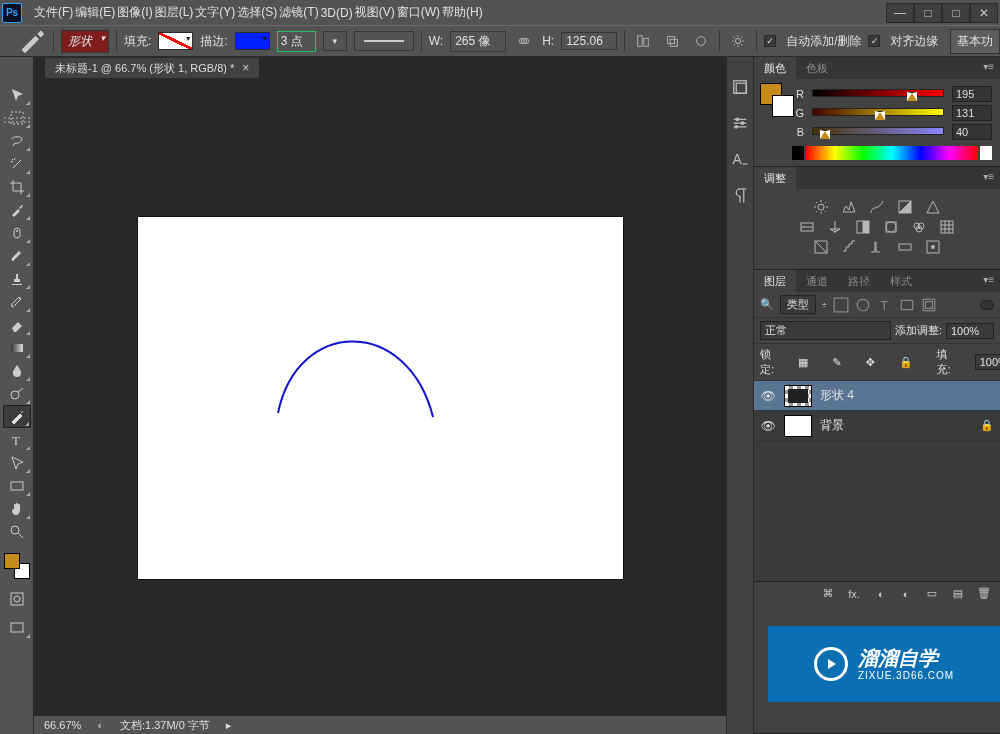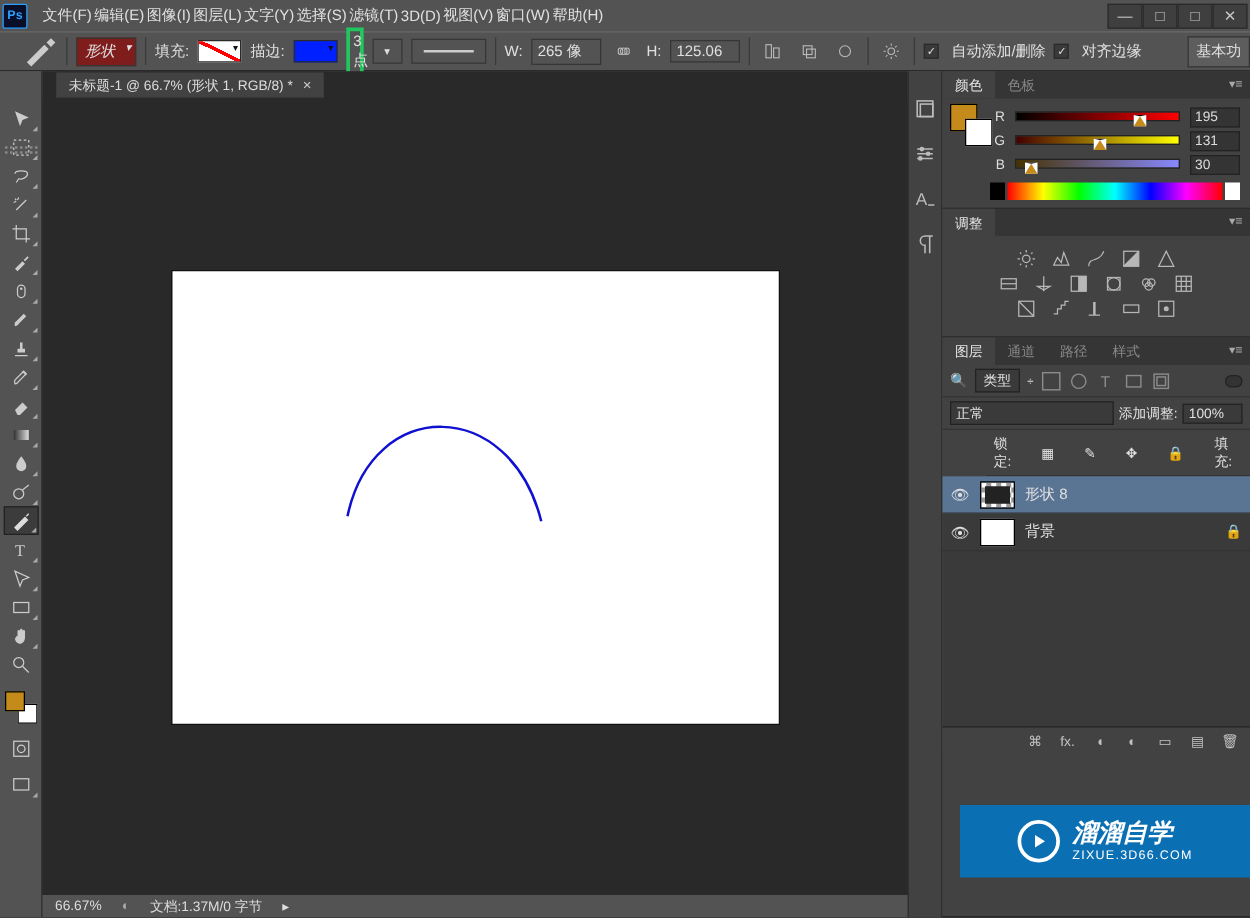--- a/index.html
+++ b/index.html
@@ -77,21 +77,21 @@
   .opt-dd::after { content:"▾"; position:absolute; right:3px; top:2px; font-size:9px;}
   .swatch-fill {
     width:35px; height:18px; border:1px solid #2a2a2a; position: relative; background: #fff;
   }
   .swatch-fill.noFill::after {
     content:""; position:absolute; left:0; top:0; right:0; bottom:0;
     background: linear-gradient(to top right, transparent 45%, red 45%, red 55%, transparent 55%);
   }
   .swatch-fill::before{content:"▾";position:absolute;right:2px;top:1px;font-size:8px;color:#111;}
   .swatch-fill.blue { background:#0020ff;}
-  .stroke-width { width:14px; padding:1px 3px; border:3px solid #22c55e;background:#535353;}
+  .stroke-width { width:39px; padding:1px 3px; border:1px solid #22c55e;background:#535353;}
   .stroke-dd { width:24px; border:1px solid #363636; height:20px; display:flex;align-items:center;justify-content:center;}
   .stroke-dd::after{content:"▾";font-size:9px;}
   .stroke-type { width:60px;height:20px;border:1px solid #363636;display:flex;align-items:center;justify-content:center;}
   .stroke-type .line{width:40px;height:2px;background:#ccc;}
   .opt-label{font-size:12px;}
   .opt-input{padding:1px 4px;border:1px solid #363636;background:#535353;width:56px;}
   .opt-ico{width:22px;height:20px;display:flex;align-items:center;justify-content:center;border:1px solid transparent;}
   .opt-ico svg{width:14px;height:14px;}
   .checkbox{width:12px;height:12px;border:1px solid #2a2a2a;background:#3a3a3a;display:inline-flex;align-items:center;justify-content:center;font-size:9px;color:#ddd;margin-right:3px;}
   .basic-btn{margin-left:auto;margin-right:0;background:#5d5d5d;border:1px solid #333;padding:3px 6px;}
@@ -202,34 +202,34 @@
   .spectrum::after{content:"";position:absolute;right:-14px;width:12px;top:0;bottom:0;background:#fff;}
   .cp-swatch{position:absolute;width:22px;height:22px;border:1px solid #000;}
 
   .adjust-body{background:#424242;padding:6px 8px 10px;}
   .adjust-title{font-size:12px;color:#ddd;margin-bottom:6px;}
   .adj-row{display:flex;gap:10px;justify-content:center;margin:4px 0;}
   .adj-ico{width:18px;height:16px;opacity:.85;}
 
   .layer-body{background:#424242;display:flex;flex-direction:column;}
   .layer-ctrl2{display:flex;align-items:center;gap:4px;padding:3px 6px;border-bottom:1px solid #333;font-size:11px;}
-  .lock-row{display:flex;align-items:center;gap:24px;padding:3px 6px;border-bottom:1px solid #333;font-size:11px;margin-left:35px;}
+  .lock-row{display:flex;align-items:center;gap:24px;padding:3px 6px;border-bottom:1px solid #333;font-size:11px;}
   .layer-list{flex:1;background:#3a3a3a;min-height:200px;}
   .layer-row{display:flex;align-items:center;height:30px;padding:0 6px;gap:8px;border-bottom:1px solid #333;font-size:12px;}
   .layer-row.sel{background:#5a7494;}
   .eye{width:16px;text-align:center;}
   .thumb{width:28px;height:22px;background:#fff;border:1px solid #000;position:relative;}
   .thumb.shape{background:repeating-conic-gradient(#999 0 25%,#fff 0 50%) 0 0/8px 8px;}
   .thumb.shape::after{content:"";position:absolute;inset:3px;background:#222;}
   .lockicon{margin-left:auto;font-size:11px;}
   .layer-bottom{height:24px;background:#424242;border-top:1px solid #222;display:flex;align-items:center;justify-content:flex-end;gap:10px;padding:0 8px;}
   .layer-bottom .lb{opacity:.8;width:16px;text-align:center;}
 
   .watermark{
-    position:absolute;right:0;bottom:32px;width:232px;height:58px;background:#0a6fb3;
+    position:absolute;right:0;bottom:32px;width:232px;height:76px;background:#0a6fb3;
     display:flex;align-items:center;justify-content:center;color:#fff;gap:10px;
   }
   .watermark .play{width:34px;height:34px;border:3px solid #fff;border-radius:50%;display:flex;align-items:center;justify-content:center;}
   .watermark .txt{display:flex;flex-direction:column;line-height:1.2;}
   .watermark .big{font-size:20px;font-weight:bold;font-style:italic;}
   .watermark .small{font-size:10px;letter-spacing:1px;}
   .filter-row{display:flex;align-items:center;gap:6px;padding:3px 6px;border-bottom:1px solid #333;}
   .filter-row .kind{border:1px solid #222;background:#3a3a3a;padding:1px 6px;font-size:11px;flex:0 0 auto;}
   .filter-row .ficon{width:16px;height:16px;opacity:.7;display:flex;align-items:center;justify-content:center;}
 </style>
@@ -547,21 +547,21 @@
               <div class="thumb" style="left:48%"></div>
             </div>
           <div class="rgb-input">131</div>
         </div>
         <div class="rgb-row">
           <span class="label">B</span>
           <div class="rgb-slider">
               <div class="track" style="background:linear-gradient(to right,#430,#88f)"></div>
               <div class="thumb" style="left:6%"></div>
             </div>
-          <div class="rgb-input">30</div>
+          <div class="rgb-input">40</div>
         </div>
         <div style="padding:0 14px;">
             <div class="spectrum"></div>
           </div>
       </div>
     </div>
 
     <div class="panel">
       <div class="panel-tabs">
         <div class="ptab active">调整</div>
@@ -689,21 +689,21 @@
           <span>✎</span>
           <span>✥</span>
           <span>🔒</span>
           <span style="margin-left:auto">填充:</span>
           <div style="width:48px;border:1px solid #222;background:#3a3a3a;padding:1px 4px;">100%</div>
         </div>
         <div class="layer-list">
           <div class="layer-row sel">
             <span class="eye">👁</span>
             <div class="thumb shape"></div>
-            <span>形状 8</span>
+            <span>形状 4</span>
           </div>
           <div class="layer-row">
             <span class="eye">👁</span>
             <div class="thumb"></div>
             <span style="">背景</span>
             <span class="lockicon">🔒</span>
           </div>
         </div>
         <div class="layer-bottom">
           <span class="lb">⌘</span>

